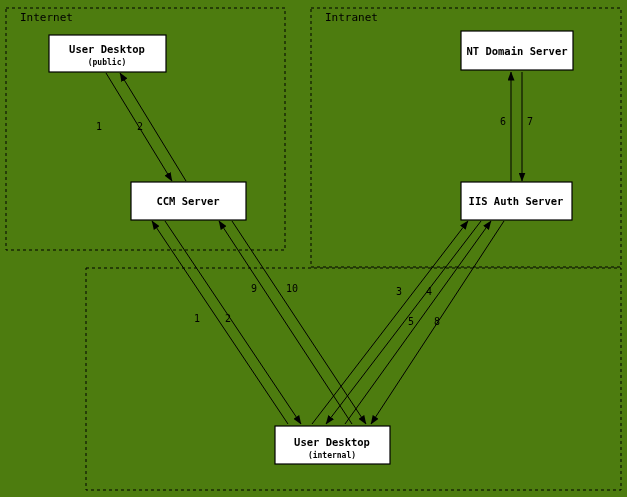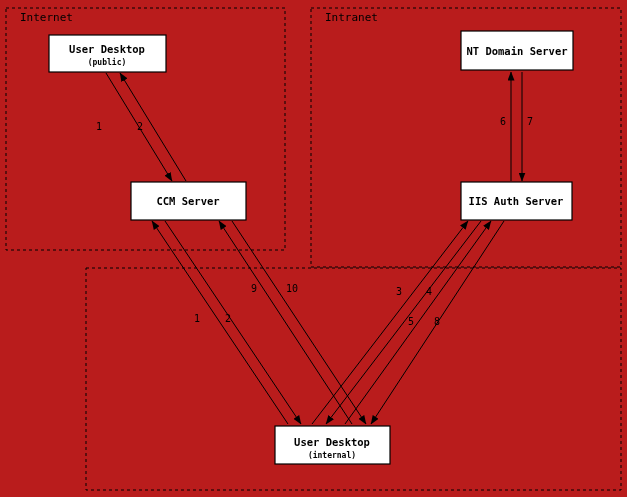--- a/index.html
+++ b/index.html
@@ -10,21 +10,21 @@
   body {
     width: 627px;
     height: 497px;
     font-family: "DejaVu Sans Mono", monospace;
   }
   #diagram-root {
     position: relative;
     width: 627px;
     height: 497px;
     overflow: hidden;
-    background: #b91c1c;
+    background: #4d7c0f;
   }
   svg#diagram-svg {
     position: absolute;
     left: 0;
     top: 0;
     width: 627px;
     height: 497px;
     display: block;
   }
   .zone-label {

